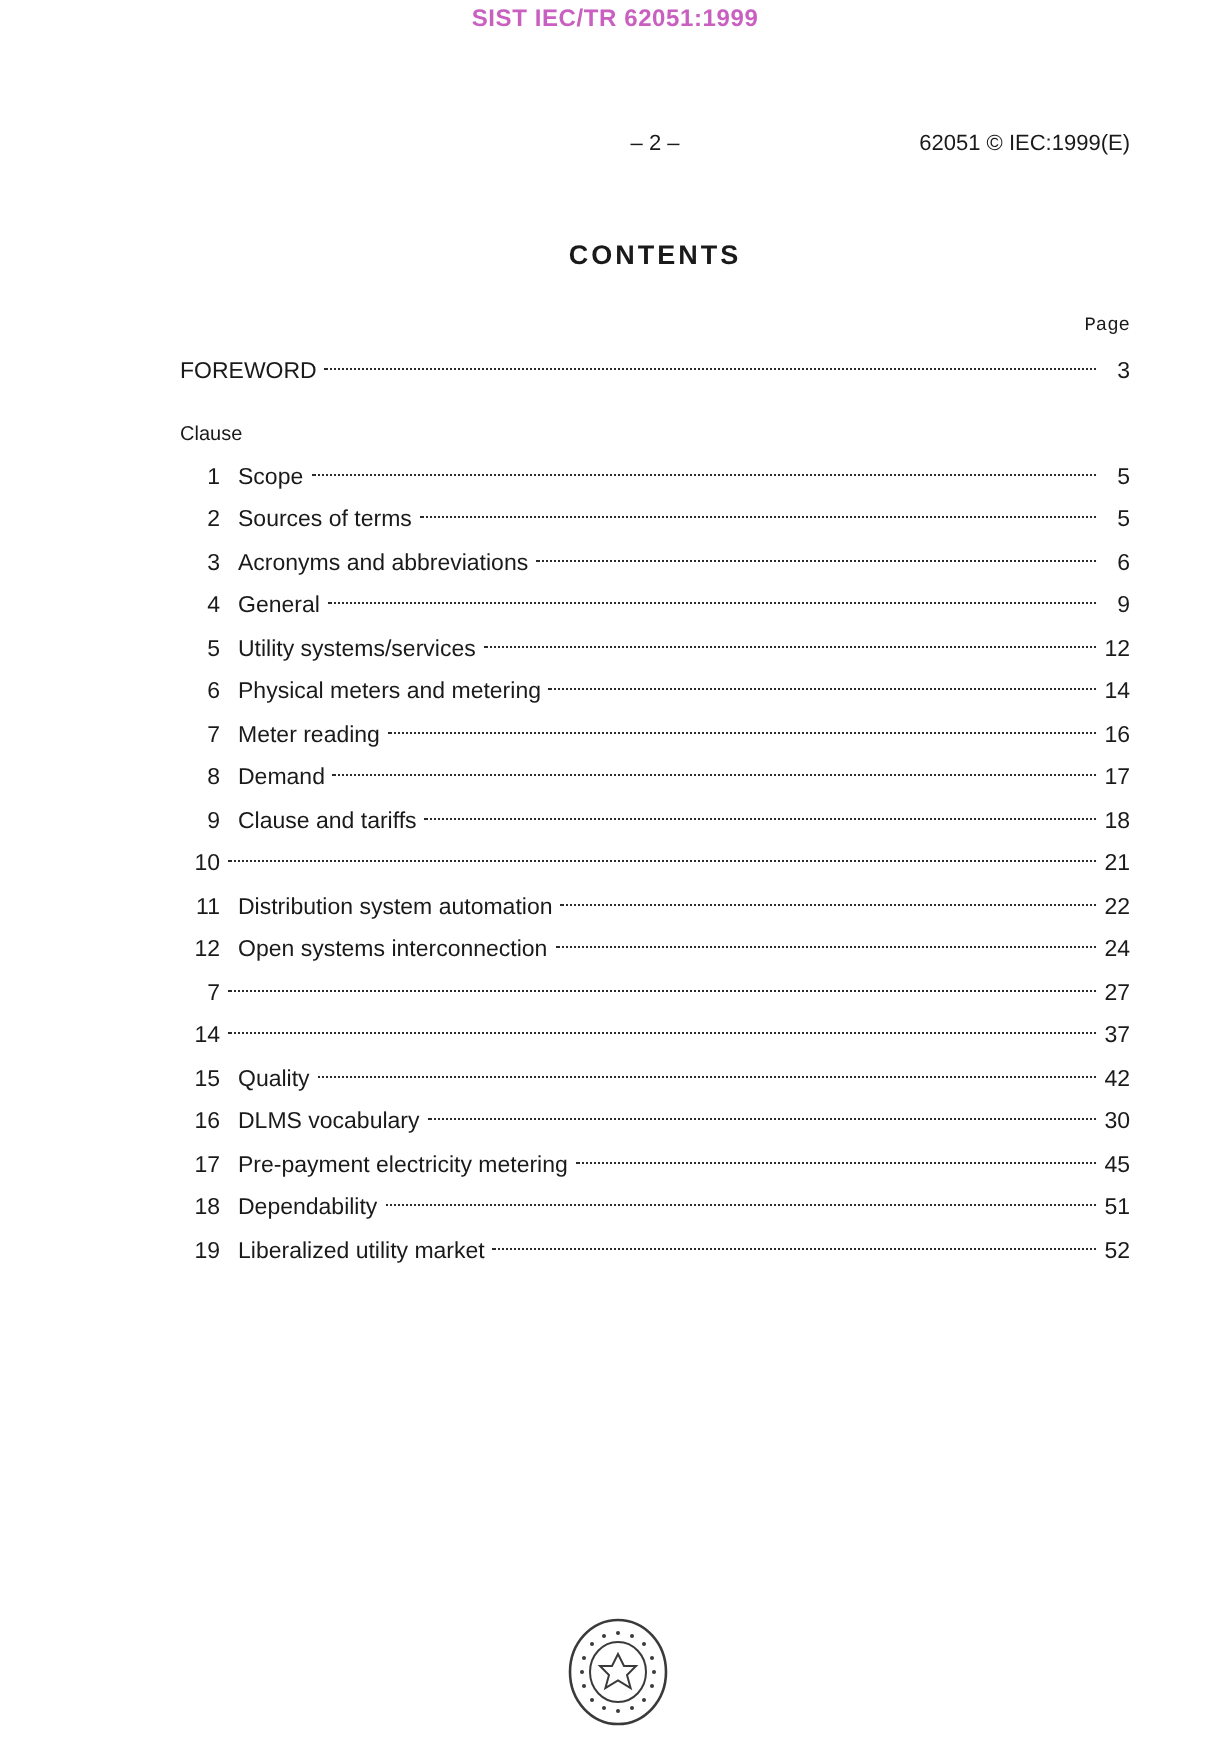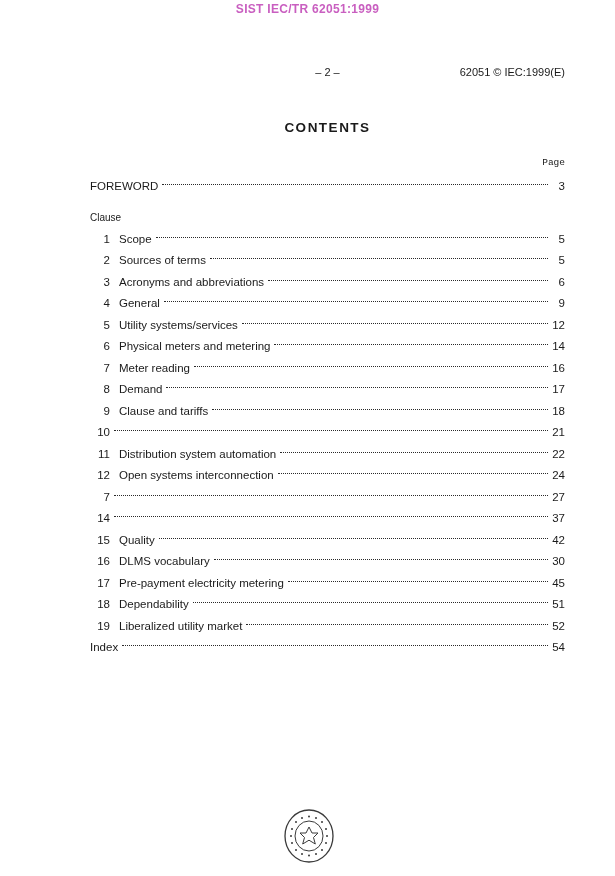--- a/index.html
+++ b/index.html
@@ -220,25 +220,20 @@
         <span class="pg">51</span>
       </div>
       <div class="toc-row">
         <span class="num">19</span>
         <span class="ttl">Liberalized utility market</span>
         <span class="leader"></span>
         <span class="pg">52</span>
       </div>
     </div>
 
-  <div class="toc-row no-num index-row">
-    <span class="ttl">Index</span>
-    <span class="leader"></span>
-    <span class="pg">54</span>
-  </div>
 
 </div>
 
 <svg class="seal" viewBox="0 0 52 56">
   <ellipse cx="26" cy="28" rx="24" ry="26" fill="none" stroke="#3a3a3a" stroke-width="1.3"></ellipse>
   <ellipse cx="26" cy="28" rx="14" ry="15" fill="none" stroke="#3a3a3a" stroke-width="1"></ellipse>
   <g fill="#3a3a3a">
     <circle cx="26" cy="8.5" r="1"></circle>
       <circle cx="33" cy="10" r="1"></circle>
       <circle cx="39" cy="14" r="1"></circle>

